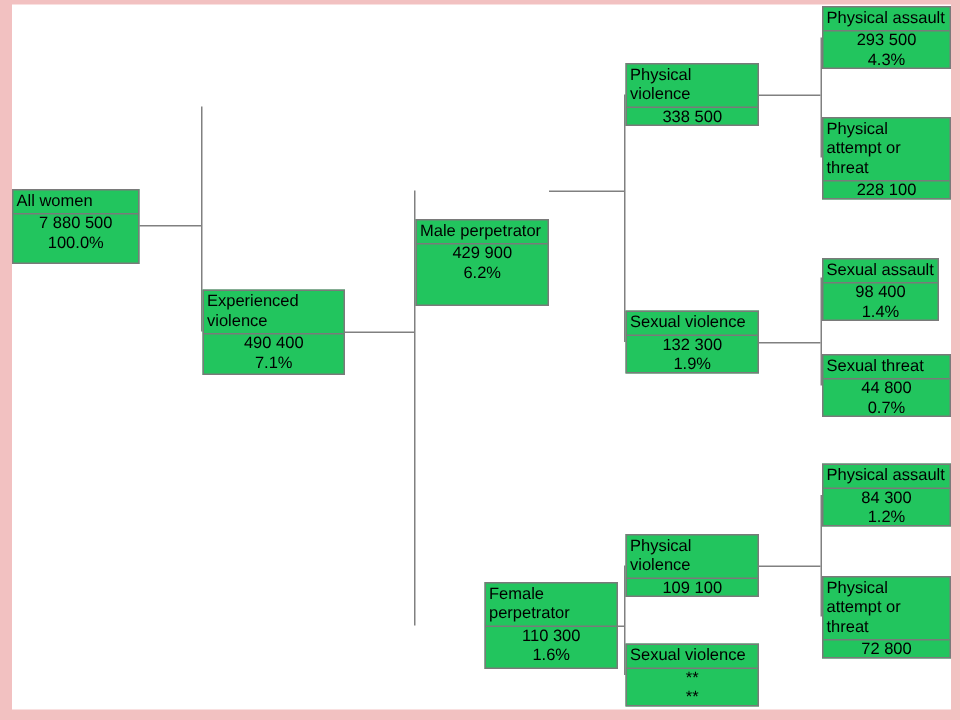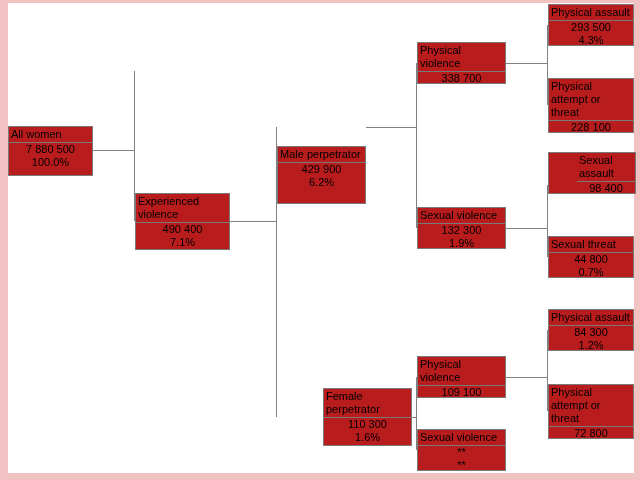--- a/index.html
+++ b/index.html
@@ -10,21 +10,21 @@
     background:#f2c1c1;
     overflow:hidden;
   }
   #canvas{
     position:absolute;
     left:8px;top:3px;right:6px;bottom:7px;
     background:#ffffff;
   }
   .node{
     position:absolute;
-    background:#b91c1c;
+    background:#22c55e;
     border:1px solid #7a7a7a;
     font-size:11px;
     line-height:13px;
     color:#000;
     box-sizing:border-box;
     overflow:hidden;
   }
   .node-title{
     display:block;
     border-bottom:1px solid #7a7a7a;
@@ -79,21 +79,21 @@
   </div>
 
   <div class="node" style="left:277px;top:388px;width:89px;height:58px;margin-left:46px;">
     <span class="node-title">Female perpetrator</span>
     <span class="node-value">110 300</span>
     <span class="node-pct">1.6%</span>
   </div>
 
   <div class="node" style="left:417px;top:42px;width:89px;height:42px;">
     <span class="node-title">Physical violence</span>
-    <span class="node-value">338 700</span>
+    <span class="node-value">338 500</span>
 
   </div>
 
   <div class="node" style="left:417px;top:207px;width:89px;height:42px;">
     <span class="node-title">Sexual violence</span>
     <span class="node-value">132 300</span>
     <span class="node-pct">1.9%</span>
   </div>
 
   <div class="node" style="left:417px;top:356px;width:89px;height:42px;">
@@ -113,21 +113,21 @@
     <span class="node-value">293 500</span>
     <span class="node-pct">4.3%</span>
   </div>
 
   <div class="node" style="left:548px;top:78px;width:86px;height:55px;">
     <span class="node-title">Physical attempt or threat</span>
     <span class="node-value">228 100</span>
 
   </div>
 
-  <div class="node" style="left:548px;top:152px;width:88px;height:42px;padding-left:28px;">
+  <div class="node" style="left:548px;top:172px;width:78px;height:42px;">
     <span class="node-title">Sexual assault</span>
     <span class="node-value">98 400</span>
     <span class="node-pct">1.4%</span>
   </div>
 
   <div class="node" style="left:548px;top:236px;width:86px;height:42px;">
     <span class="node-title">Sexual threat</span>
     <span class="node-value">44 800</span>
     <span class="node-pct">0.7%</span>
   </div>

